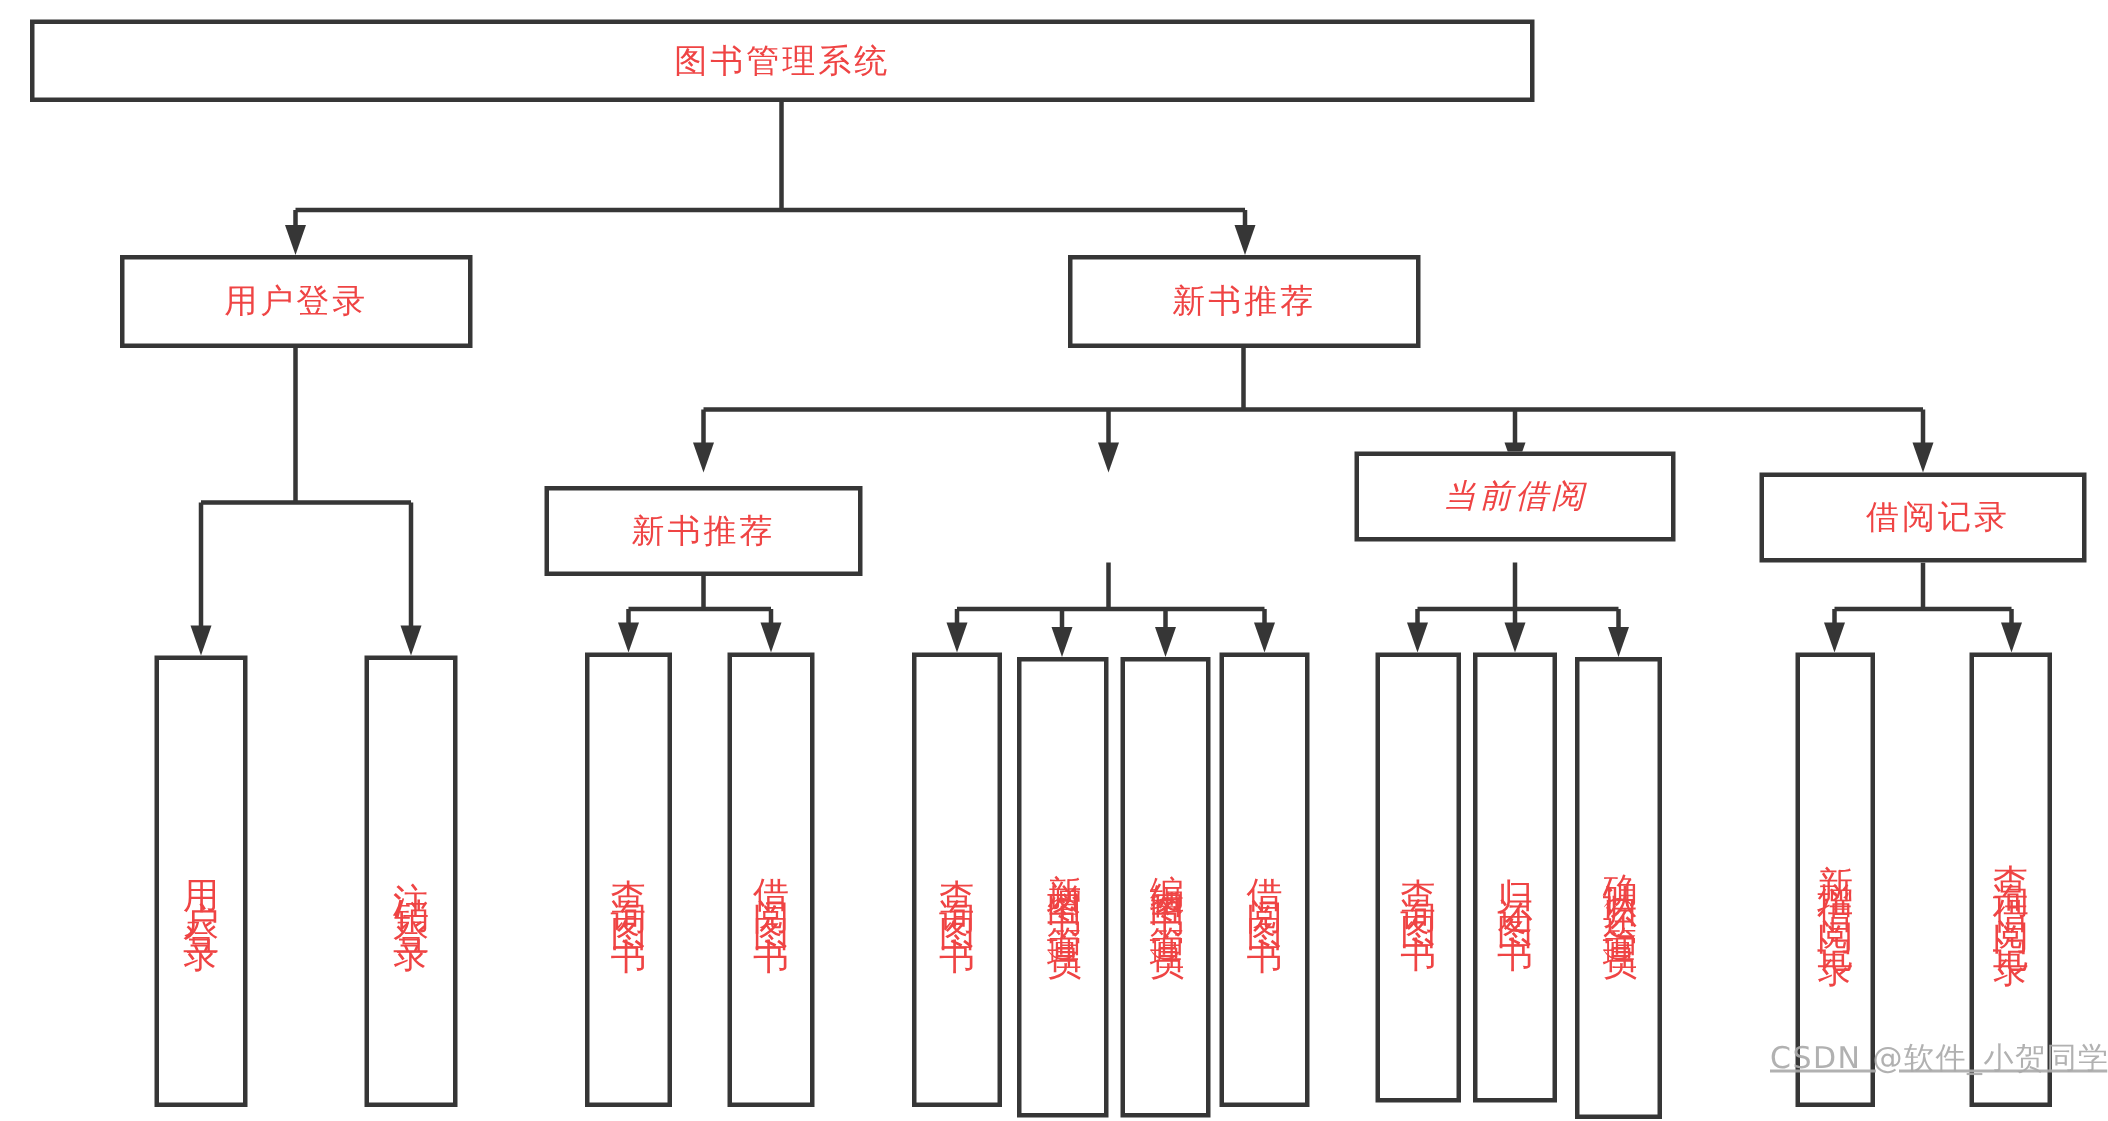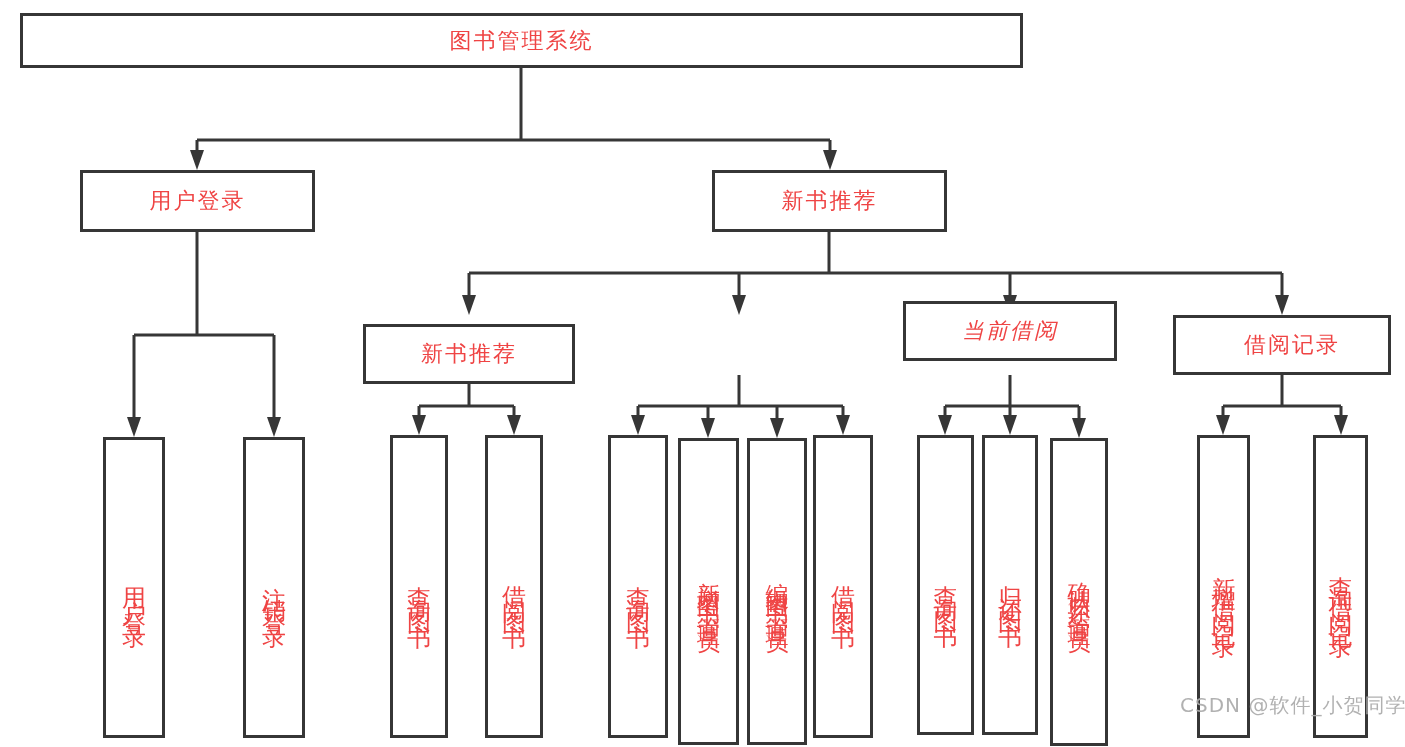--- a/index.html
+++ b/index.html
@@ -49,20 +49,21 @@
   .node.v span.v9 { letter-spacing: 7px;  padding-top: 7px; font-size: 23px; }
   #watermark {
     position: absolute;
     left: 1180px;
     top: 692px;
     z-index: 5;
     font-size: 20px;
     color: rgba(170,170,170,0.92);
     letter-spacing: 1px;
     white-space: nowrap;
+    text-decoration: underline;
   }
 </style>
 </head>
 <body>
 
 <div id="stage">
 
   <svg id="connectors" width="1405" height="747" viewBox="0 0 1405 747">
     <g stroke="#363636" stroke-width="3" fill="none">
 

